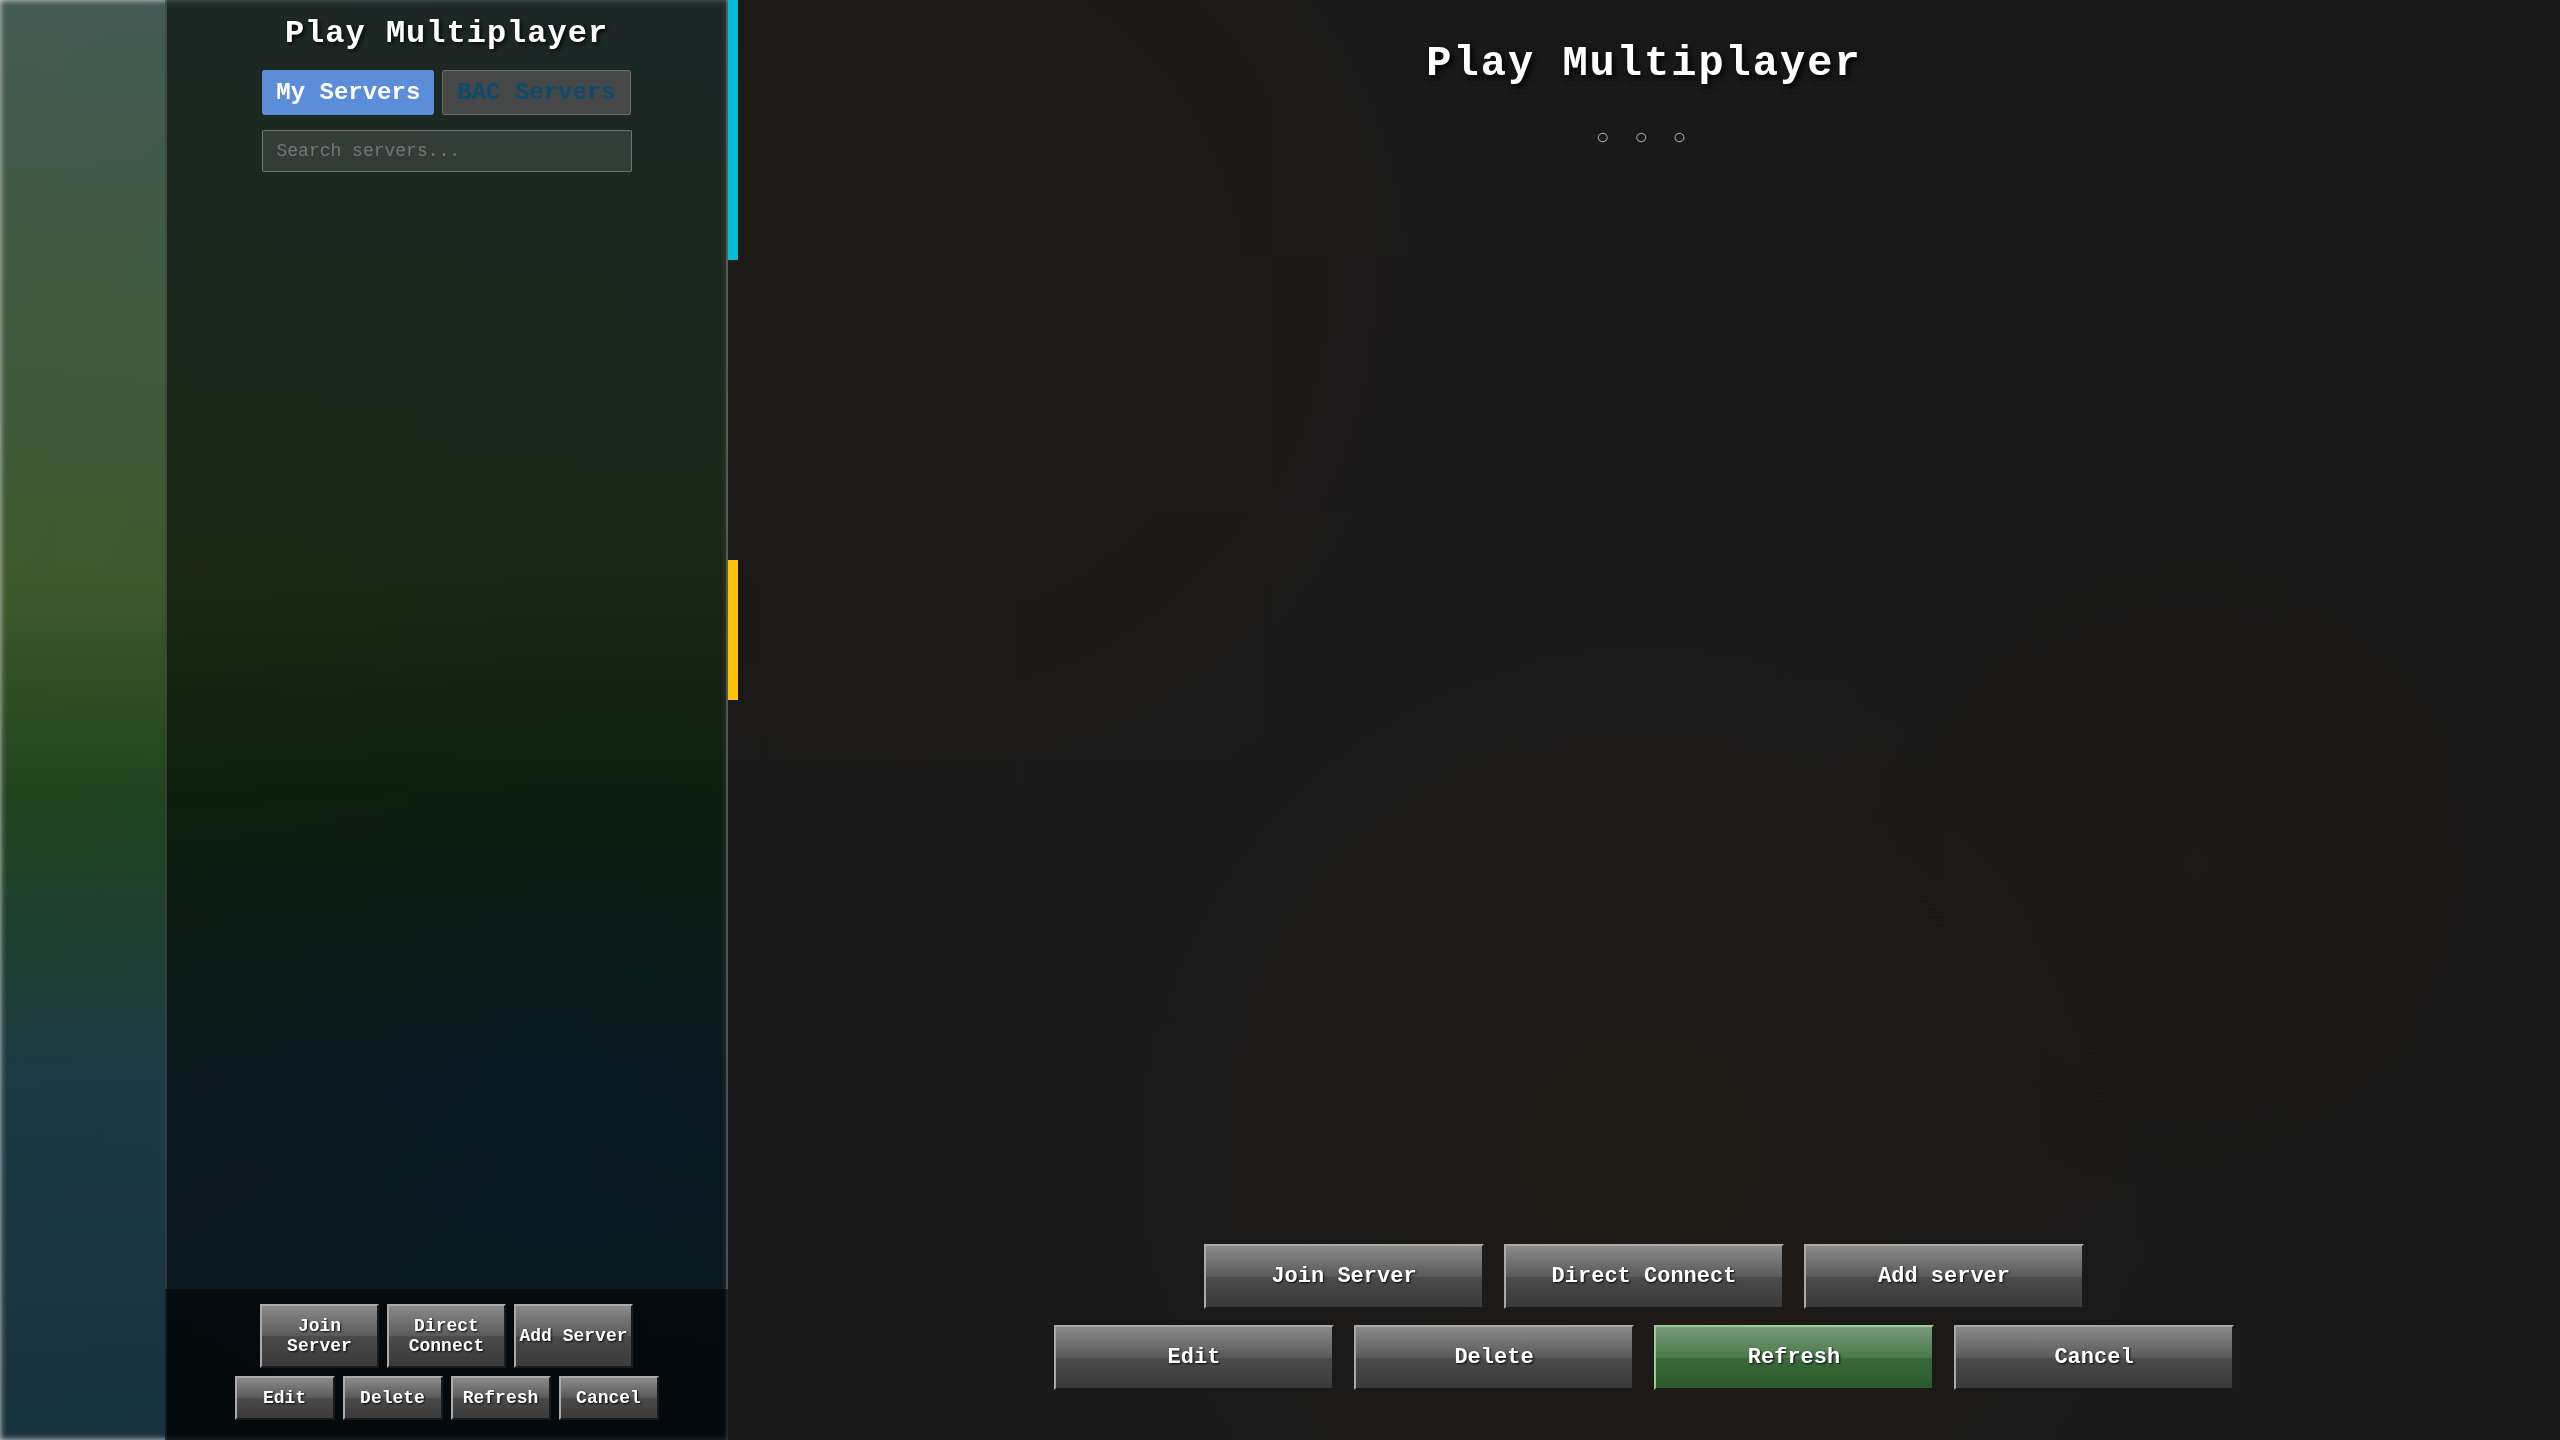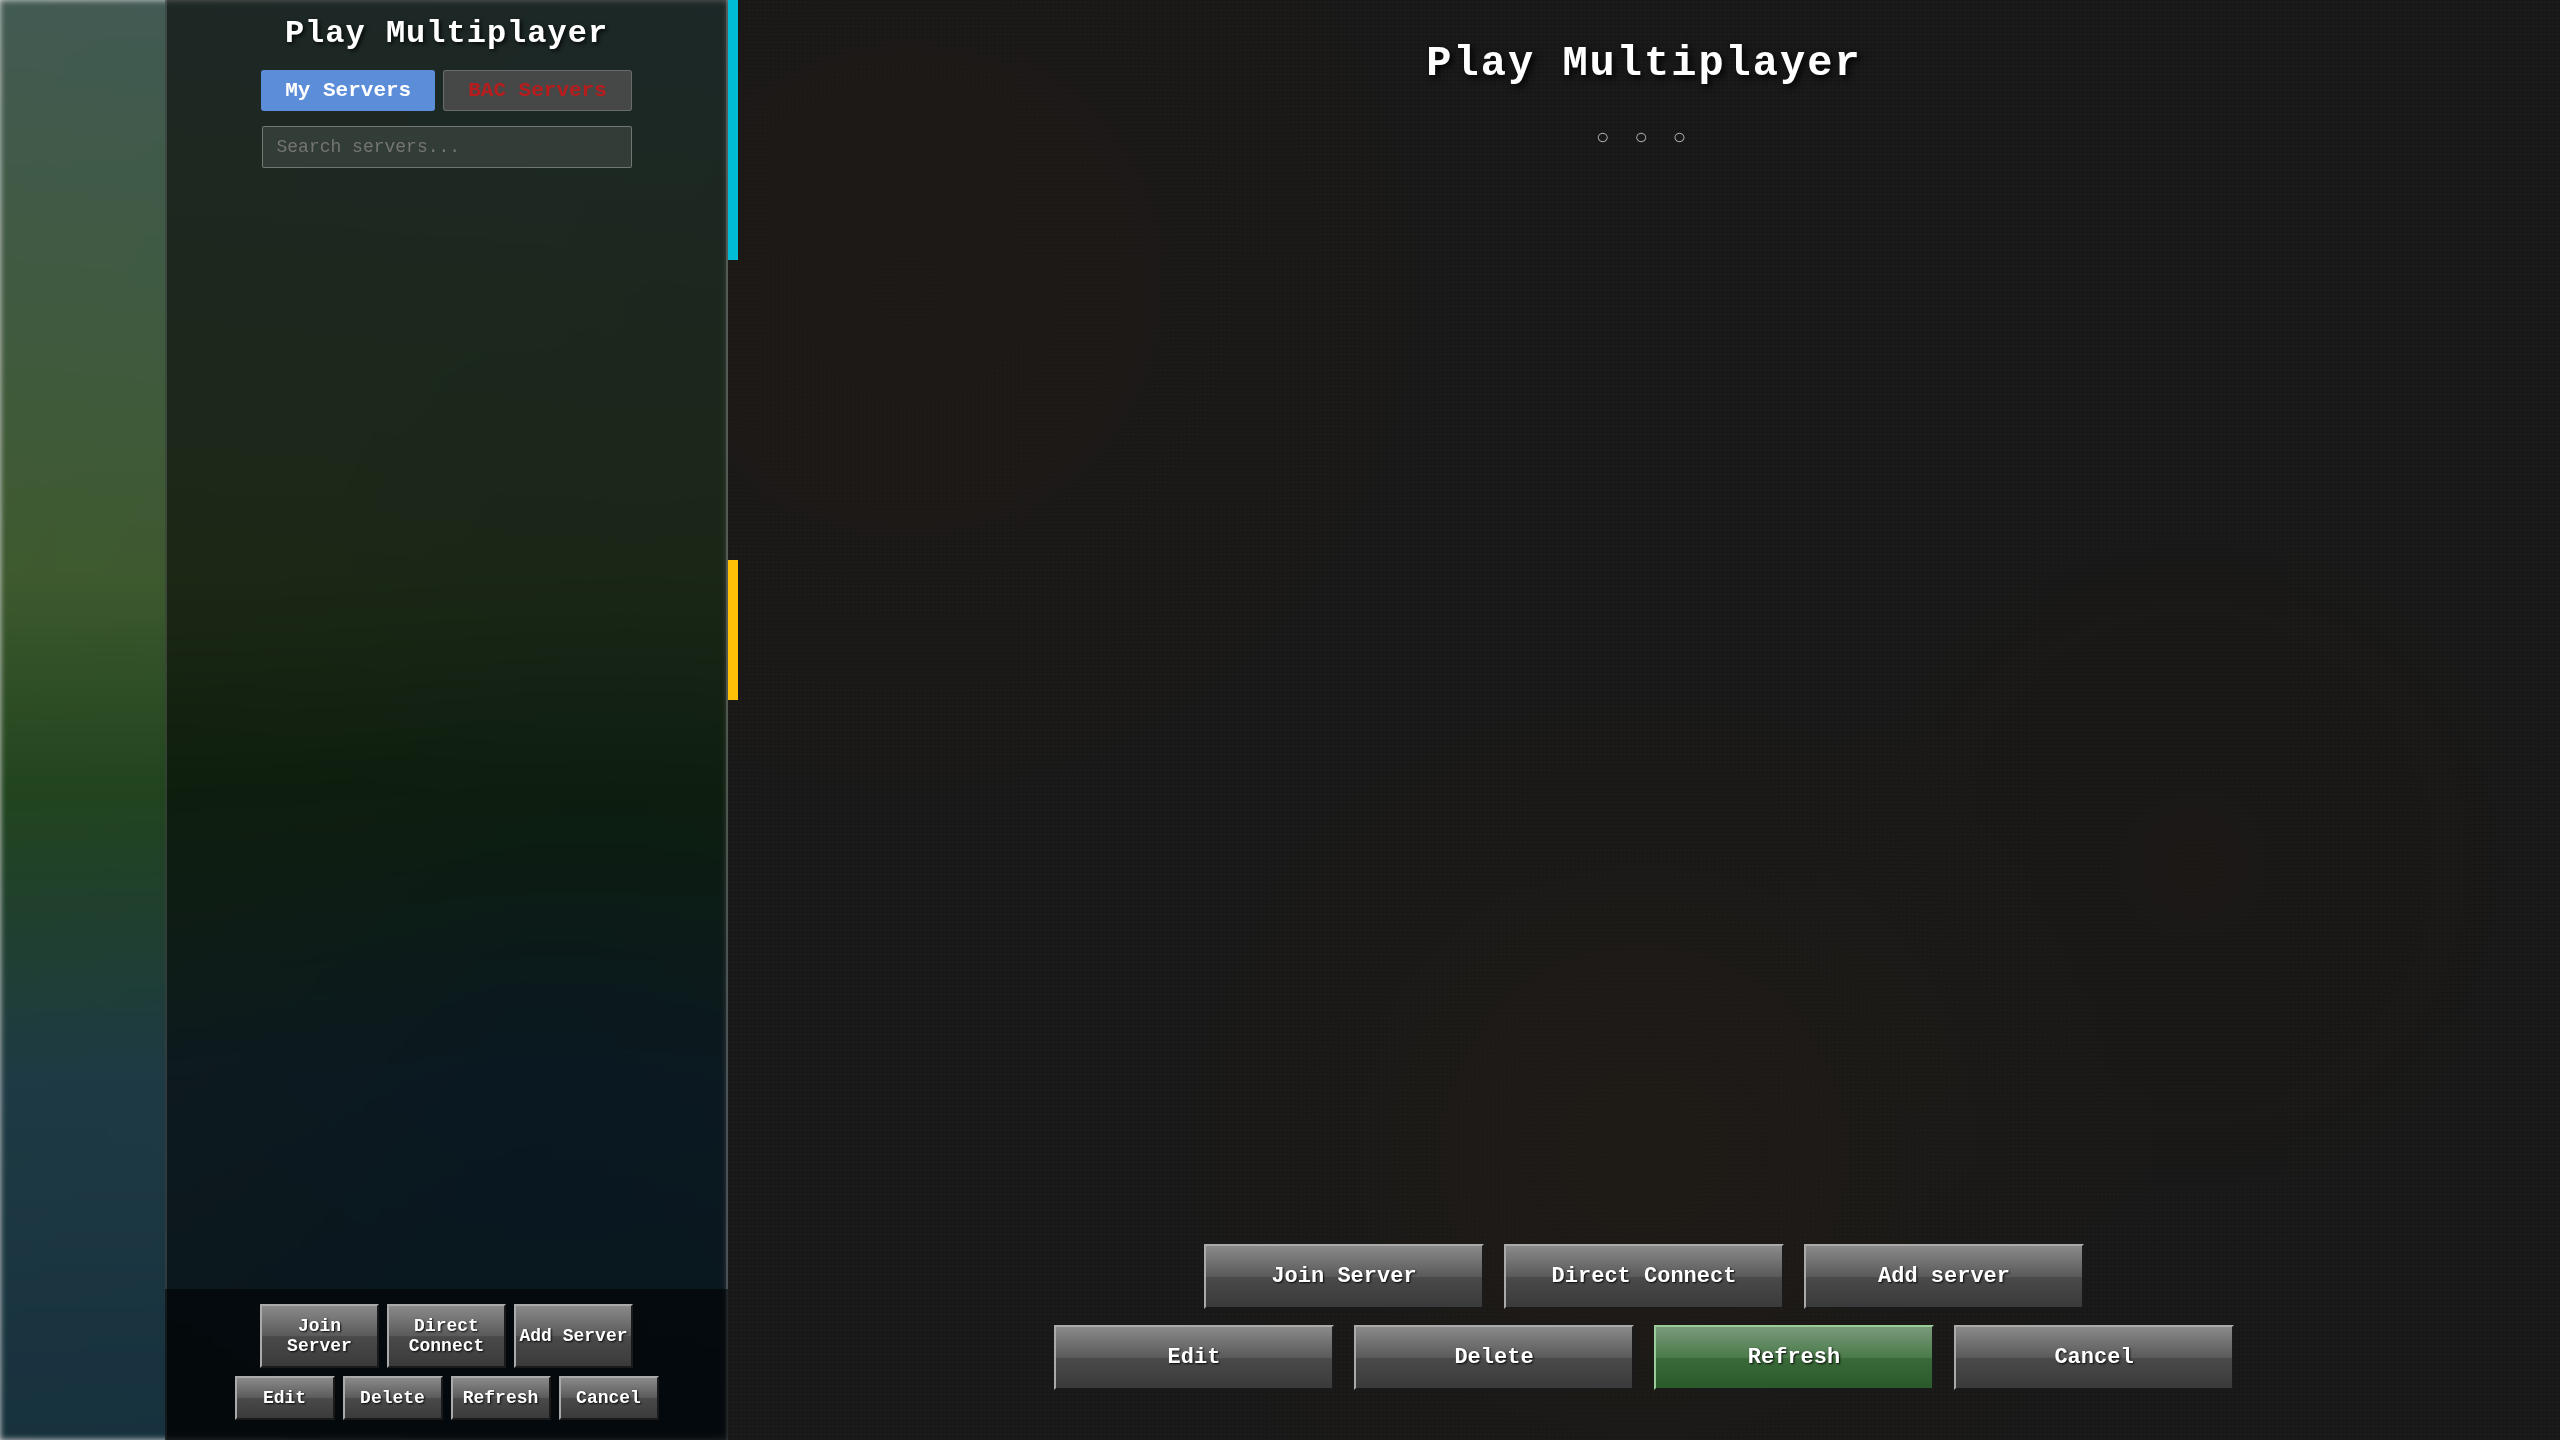--- a/index.html
+++ b/index.html
@@ -82,37 +82,37 @@
       letter-spacing: 1px;
     }
 
     .tabs-row {
       display: flex;
       gap: 8px;
       margin-bottom: 15px;
     }
 
     .tab-btn {
-      padding: 8px 24px;
-      font-size: 21px;
+      padding: 8px 14px;
+      font-size: 24px;
       font-family: 'Courier New', monospace;
       font-weight: bold;
       cursor: pointer;
       border: none;
       border-radius: 3px;
     }
 
     .tab-btn.active {
       background: #5b8dd9;
       color: #ffffff;
     }
 
     .tab-btn.inactive {
       background: rgba(80,80,80,0.8);
-      color: #b91c1c;
+      color: #0c4a6e;
       border: 1px solid rgba(255,255,255,0.2);
     }
 
     .search-input {
       width: 370px;
       padding: 10px 14px;
       font-size: 18px;
       font-family: 'Courier New', monospace;
       background: rgba(180,180,180,0.15);
       border: 1px solid rgba(255,255,255,0.3);

